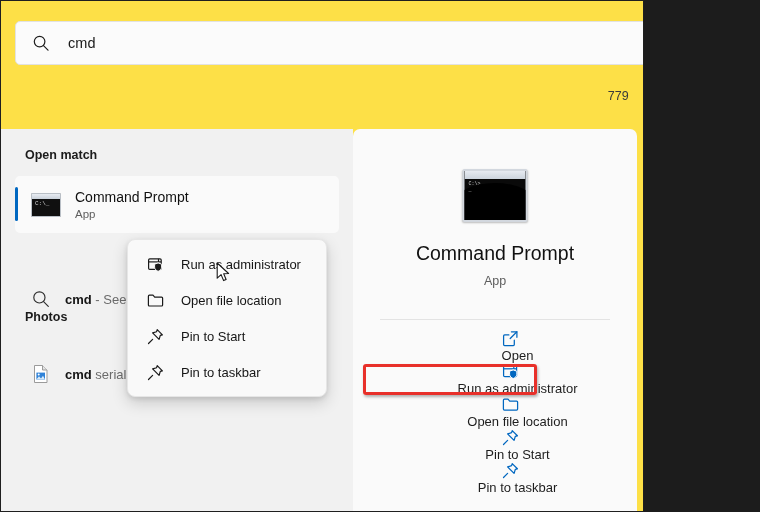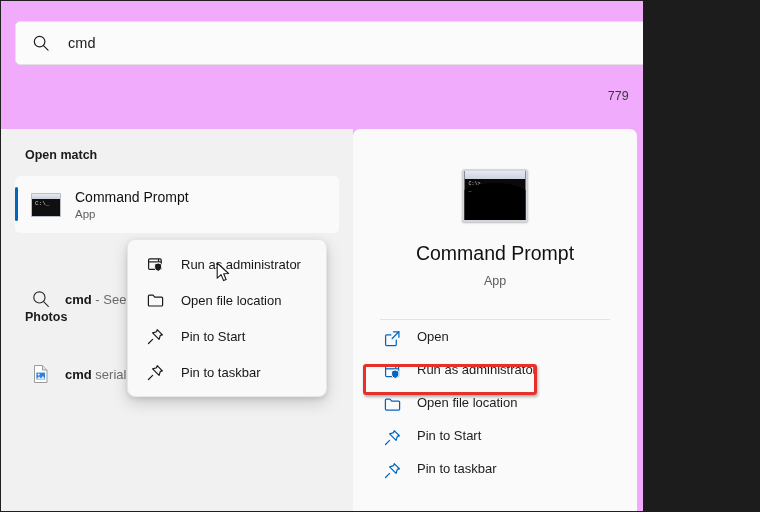--- a/index.html
+++ b/index.html
@@ -5,21 +5,21 @@
   * { box-sizing: border-box; margin: 0; padding: 0; }
   html, body {
     width: 760px; height: 512px;
     background: #1c1c1c;
     font-family: "Liberation Sans", sans-serif;
     overflow: hidden;
   }
   #root {
     position: relative;
     width: 644px; height: 512px;
-    background: #f0abfc;
+    background: #fde047;
     border: 1px solid #1f1f1f;
     overflow: hidden;
   }
 
   
   .searchbar {
     position: absolute;
     left: 14px; top: 20px;
     width: 726px; height: 44px;
     background: #fbfbfb;
@@ -202,22 +202,23 @@
   }
   .divider {
     position: absolute;
     left: 27px; right: 27px; top: 190px;
     height: 1px; background: #e3e3e3;
   }
   .actions { position: absolute; left: 0; right: 0; top: 200px; }
   .action {
     position: relative;
     height: 33px;
-    display: flex; align-items: flex-start;
+    display: flex; align-items: center;
     padding-left: 30px;
+    flex-direction: column;
   }
   .action .ic { width: 19px; height: 19px; flex: none; }
   .action .lbl { margin-left: 15px; font-size: 13px; color: #1d1d1d; }
   .hl-box {
     position: absolute;
     left: 10px; top: 35px;
     width: 174px; height: 31px;
     border: 3px solid #e8302a;
     border-radius: 3px;
     box-shadow: 1px 2px 3px rgba(0,0,0,.30);

